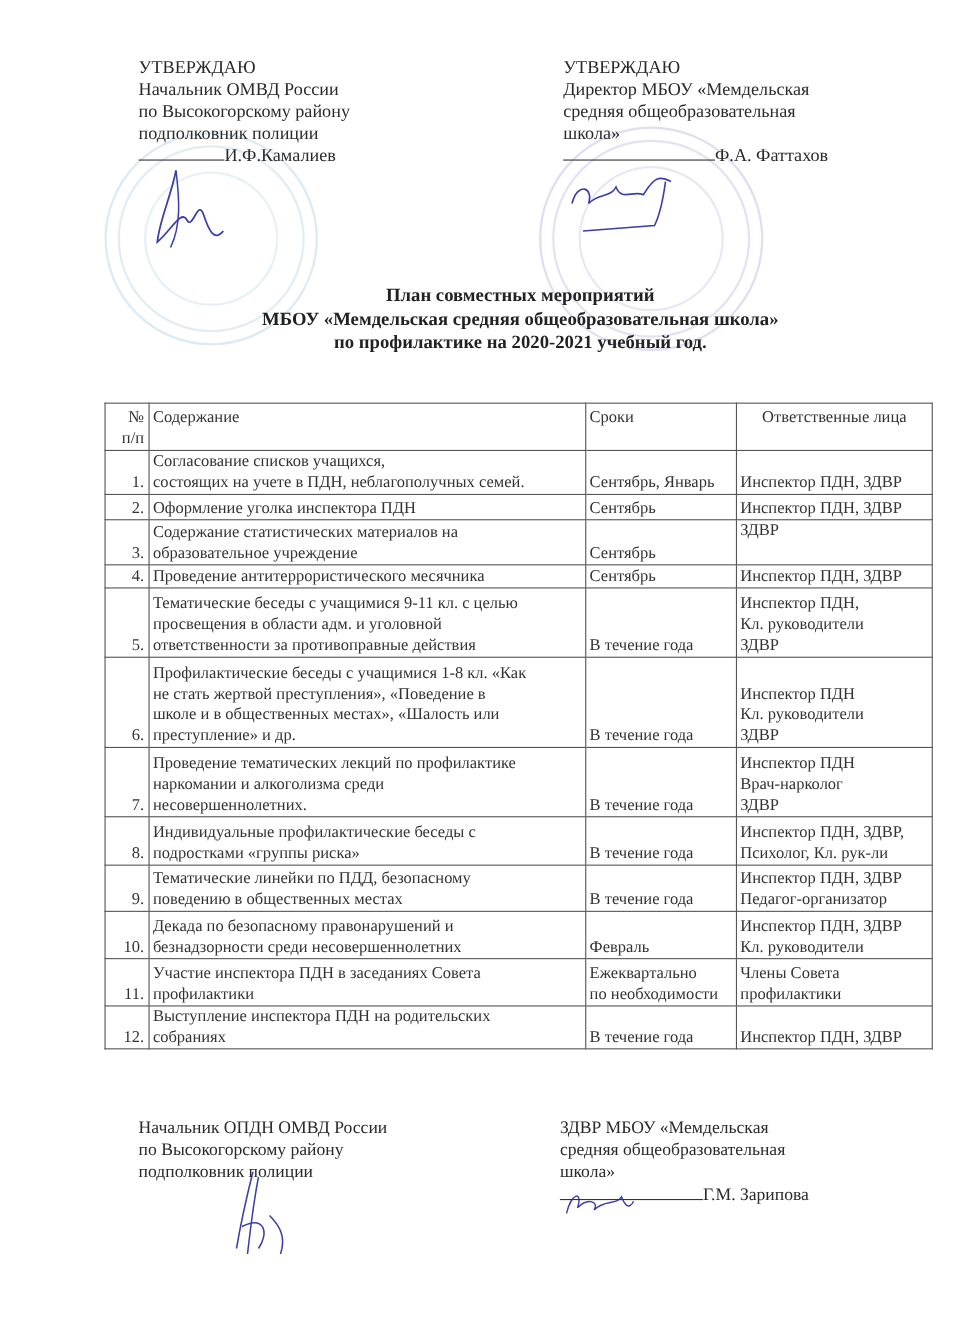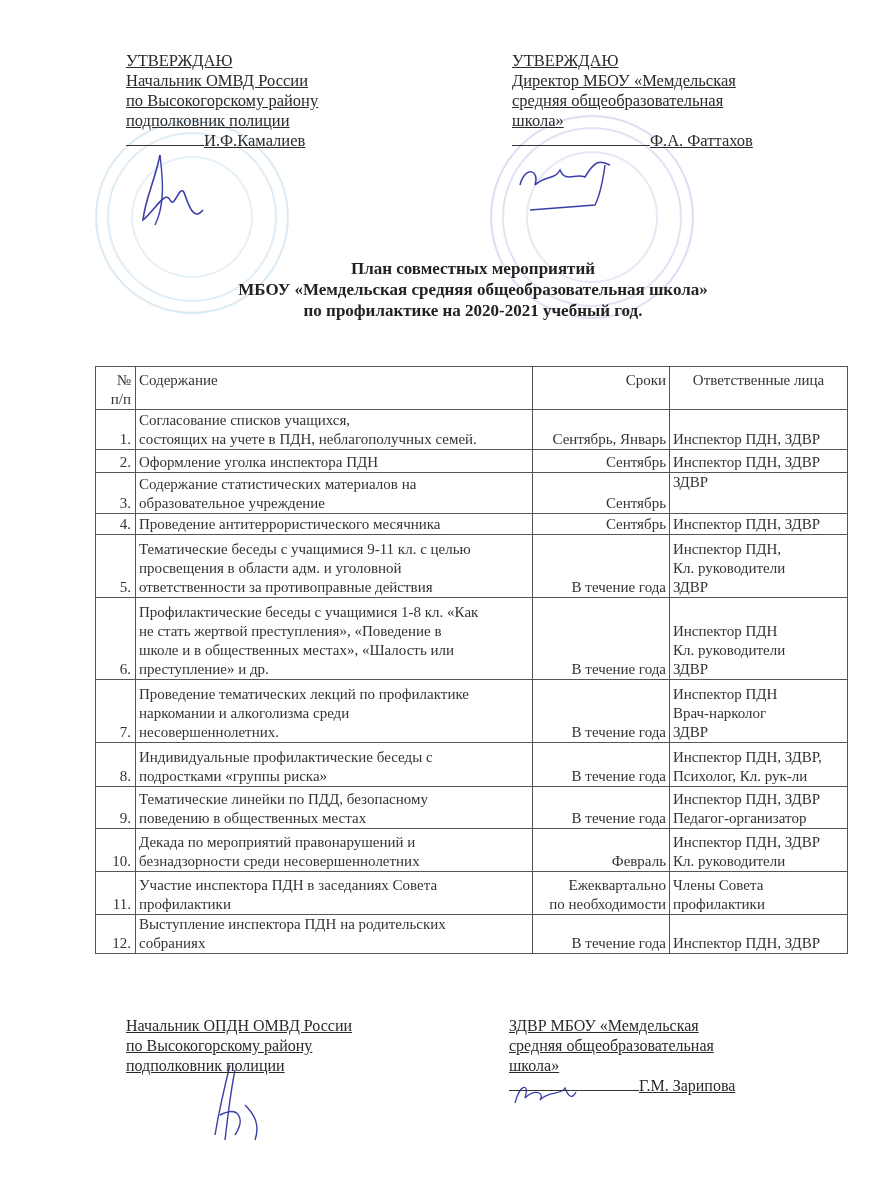--- a/index.html
+++ b/index.html
@@ -1,35 +1,35 @@
 <!DOCTYPE html>
 <html><head>
 <meta charset="utf-8">
 <style>
   html, body { margin:0; padding:0; background:#fff; }
   body { width:872px; height:1200px; position:relative; overflow:hidden;
          font-family:"Liberation Serif", "DejaVu Serif", serif; color:#2a2a2a; }
-  .block { position:absolute; font-size:16.5px; line-height:20px;text-decoration:underline; }
+  .block { position:absolute; font-size:16.5px; line-height:20px; }
   .block div { white-space:nowrap; }
   .sig-line { display:inline-block; border-bottom:1px solid #333; vertical-align:baseline; height:14px; }
   .stamp { position:absolute; border-radius:50%; opacity:0.35; }
   .stamp-a { left:95px; top:120px; width:190px; height:190px; border:2px solid #9cc4e0;
              box-shadow: inset 0 0 0 10px #fff, inset 0 0 0 12px #a9cde6, inset 0 0 0 34px #fff, inset 0 0 0 36px #b7d6ea; }
   .stamp-b { left:490px; top:115px; width:200px; height:200px; border:2px solid #a7a3dc;
              box-shadow: inset 0 0 0 10px #fff, inset 0 0 0 12px #b0acdf, inset 0 0 0 34px #fff, inset 0 0 0 36px #c0bde6; }
   .signature { position:absolute; }
   .title { position:absolute; left:0; width:872px; top:258px; text-align:center;
            font-weight:bold; font-size:17px; line-height:21px; color:#222;margin-left:37px; }
   table.plan { position:absolute; left:95px; top:366px; border-collapse:collapse; width:753px;
                font-size:15px; line-height:19px; color:#333; }
   table.plan td, table.plan th { border:1px solid #555; padding:0 3px; vertical-align:bottom; font-weight:normal; }
   table.plan th { vertical-align:top; padding-top:4px; }
   .c-num { width:32px; text-align:right; padding-right:4px !important; }
   .c-content { width:390px; text-align:left; }
-  .c-term { width:130px; text-align:right; }
+  .c-term { width:130px; text-align:left; }
   .c-resp { text-align:left;margin-top:24px; }
   .resp-top { vertical-align:top !important; }
 </style>
 </head>
 <body>
 
 <div class="stamp stamp-a"></div>
 <div class="stamp stamp-b"></div>
 
 <svg class="signature" style="left:135px;top:150px" width="70" height="80">
@@ -204,21 +204,21 @@
           <div>В течение года</div>
         </td>
         <td class="c-resp">
           <div>Инспектор ПДН, ЗДВР</div>
           <div>Педагог-организатор</div>
         </td>
       </tr>
       <tr style="height: 43px;">
         <td class="c-num">10.</td>
         <td class="c-content">
-          <div>Декада по мероприятий правонарушений и</div>
+          <div>Декада по безопасному правонарушений и</div>
           <div>безнадзорности среди несовершеннолетних</div>
         </td>
         <td class="c-term">
           <div>Февраль</div>
         </td>
         <td class="c-resp">
           <div>Инспектор ПДН, ЗДВР</div>
           <div>Кл. руководители</div>
         </td>
       </tr>

